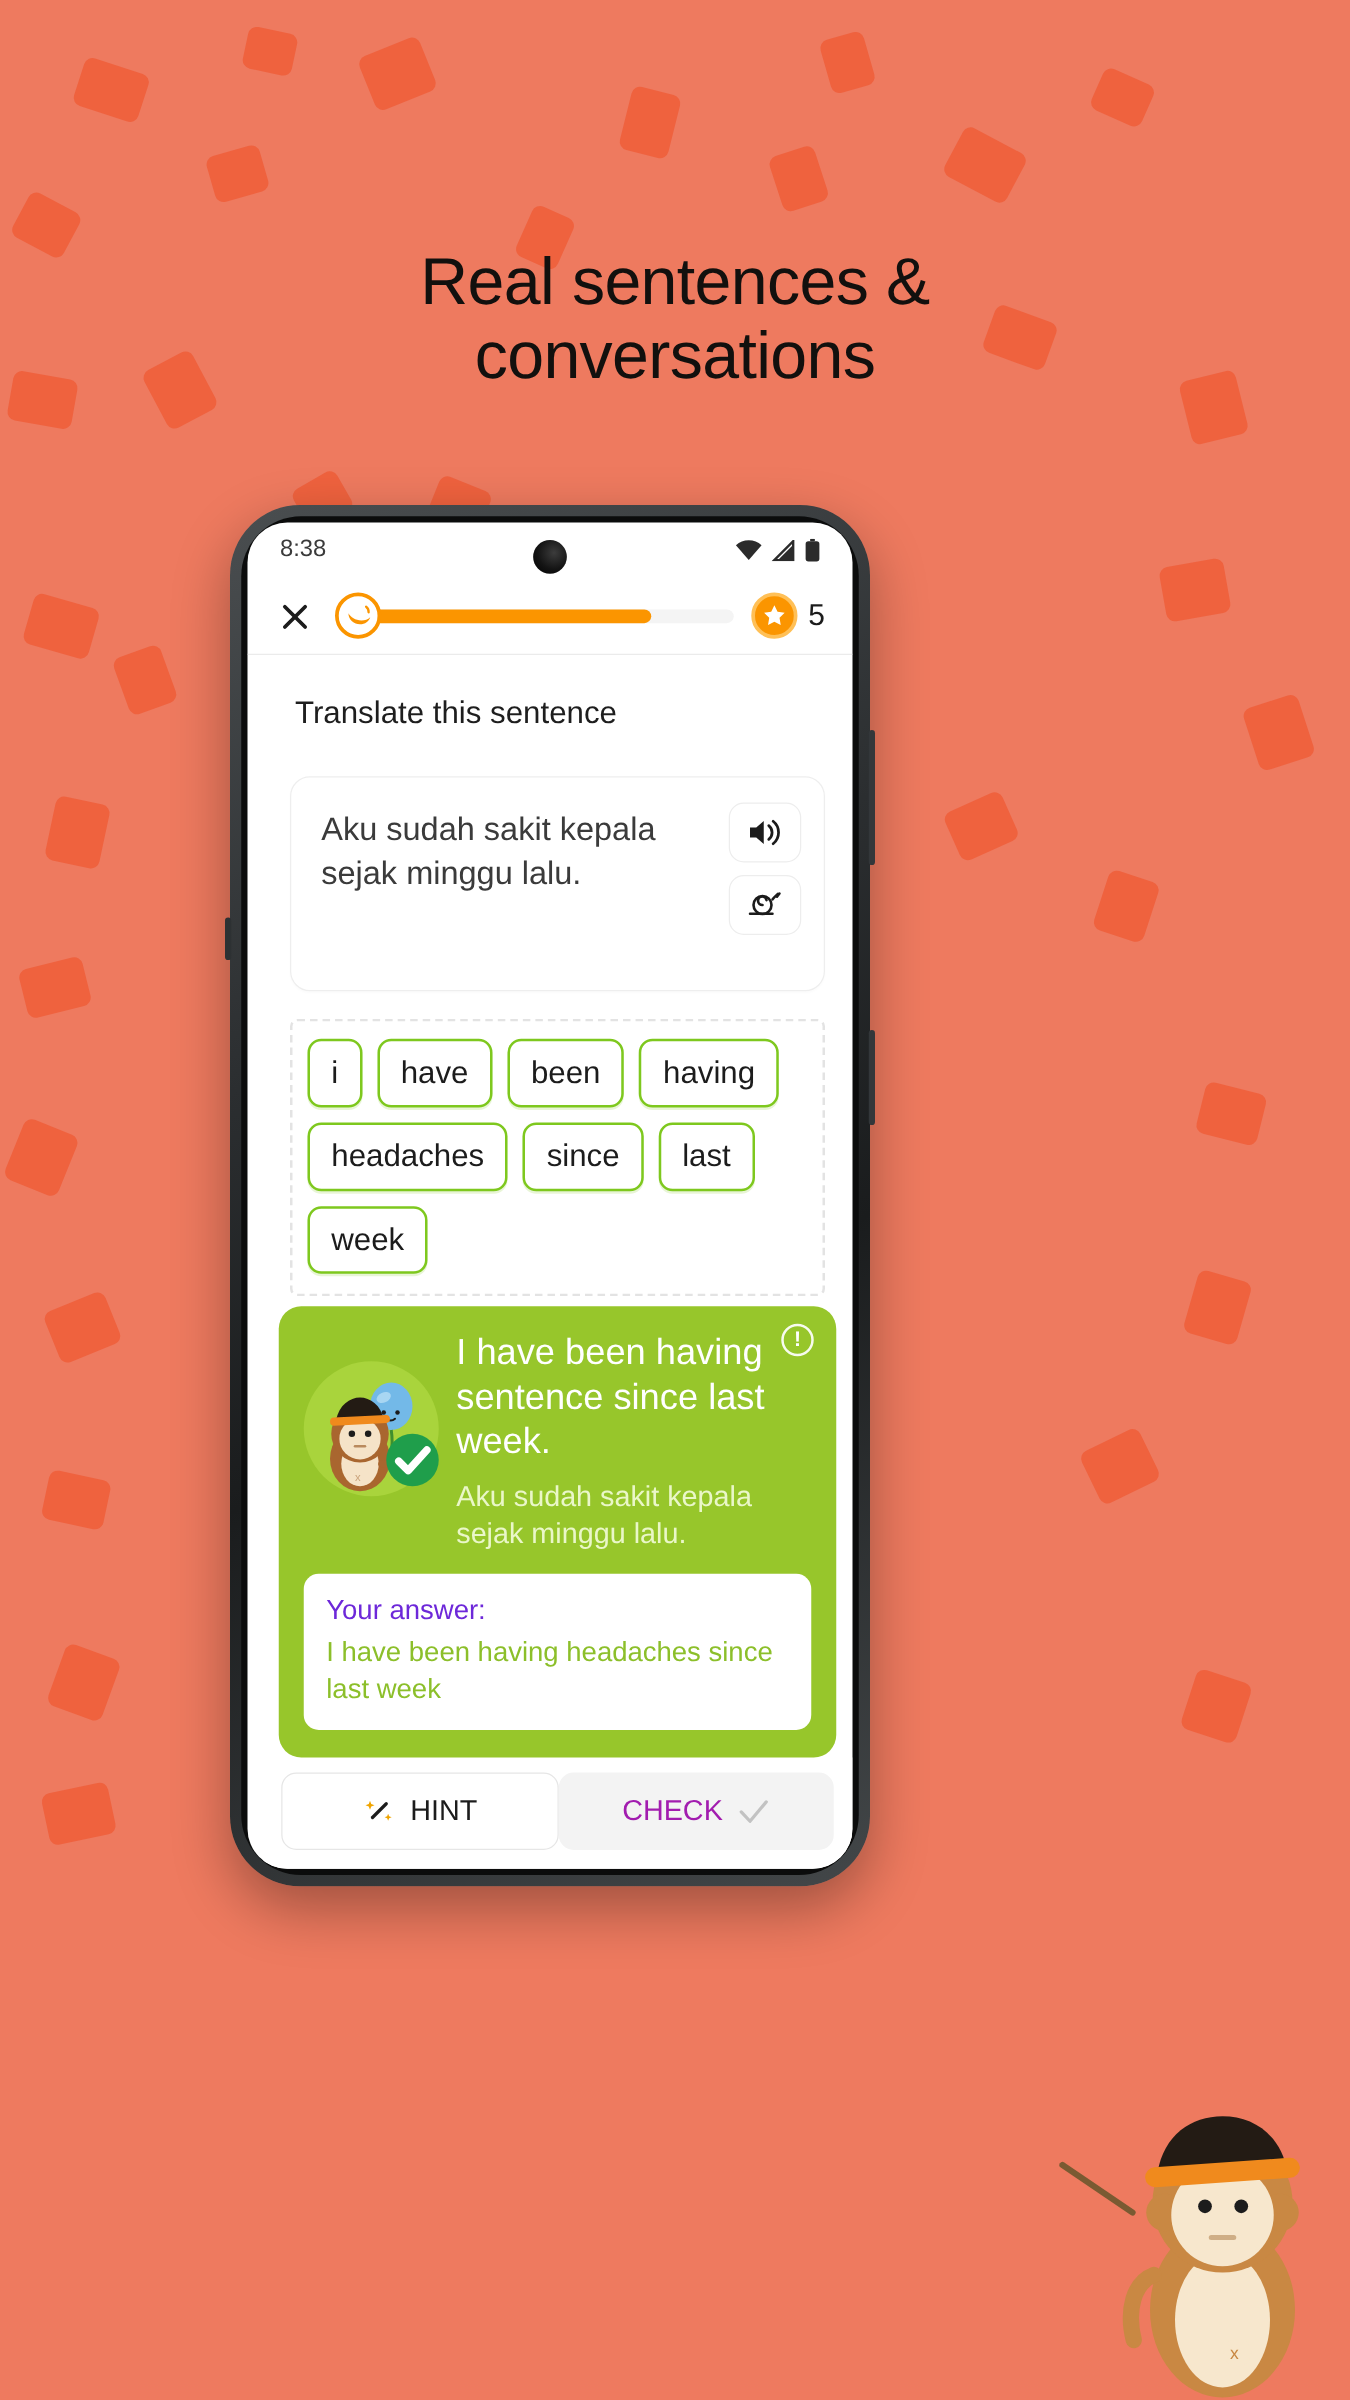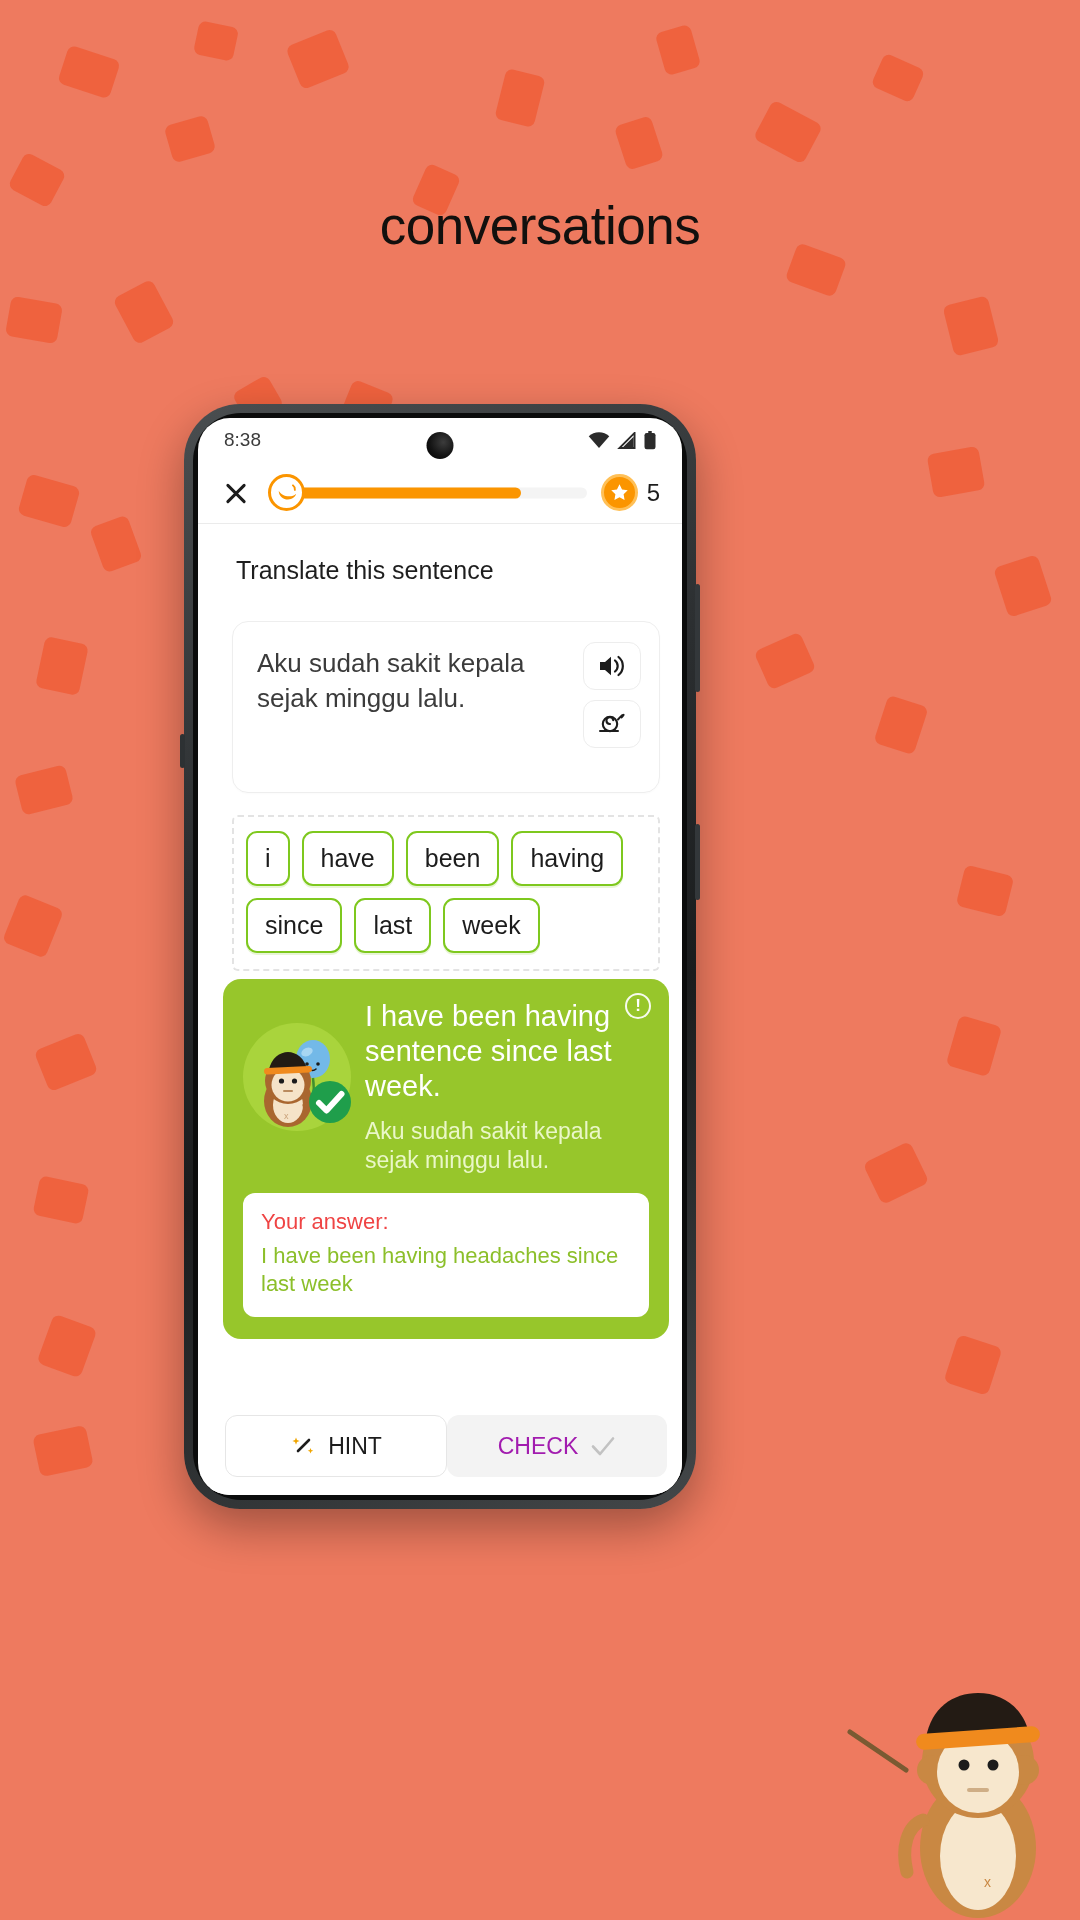--- a/index.html
+++ b/index.html
@@ -220,21 +220,21 @@
   }
   .fb-source {
     color: #eaf7c8; font-size: 23px; line-height: 1.26; margin-top: 12px;
   }
   .your-box {
     margin-top: 18px;
     background: #ffffff;
     border-radius: 12px;
     padding: 16px 18px 18px 18px;
   }
-  .your-label { font-size: 22px; color: #ef4444; }
+  .your-label { font-size: 22px; color: #6d28d9; }
   .your-val { font-size: 22px; color: #8cbf2a; line-height: 1.3; margin-top: 7px; }
 
   
   .bottombar {
     margin-top: auto;
     flex: none;
     display: flex; gap: 0;
     padding: 12px 15px 18px 15px;
     background: #fff;
   }
@@ -287,20 +287,21 @@
     <div class="conf" style="left: 238px; top: 382px; width: 40px; height: 36px; transform: rotate(-30deg);"></div>
     <div class="conf" style="left: 346px; top: 386px; width: 44px; height: 34px; transform: rotate(22deg);"></div>
     <div class="conf" style="left: 620px; top: 120px; width: 38px; height: 46px; transform: rotate(-18deg);"></div>
     <div class="conf" style="left: 876px; top: 60px; width: 44px; height: 36px; transform: rotate(24deg);"></div>
     <div class="conf" style="left: 196px; top: 24px; width: 40px; height: 34px; transform: rotate(12deg);"></div>
     <div class="conf" style="left: 660px; top: 28px; width: 36px; height: 44px; transform: rotate(-16deg);"></div>
     <div class="conf" style="left: 14px; top: 160px; width: 46px; height: 40px; transform: rotate(28deg);"></div>
   </div>
 
 <div class="headline">
+  <span>Real sentences &amp;</span>
   <span>conversations</span>
 </div>
 
 <div class="phone">
   <div class="btn-side btn-v"></div>
   <div class="btn-side btn-p"></div>
   <div class="btn-l"></div>
 
   <div class="phone-inner">
     <div class="screen">
@@ -371,20 +372,21 @@
               </svg>
             </div>
           </div>
         </div>
 
         <div class="wordbank" id="wordbank">
             <div class="tile">i</div>
             <div class="tile">have</div>
             <div class="tile">been</div>
             <div class="tile">having</div>
+            <div class="tile">headaches</div>
             <div class="tile">since</div>
             <div class="tile">last</div>
             <div class="tile">week</div>
           </div>
 
         <div class="feedback">
           <div class="fb-info">!</div>
           <div class="fb-top">
             <div class="mascot-badge">
               <div class="mascot-circle">

